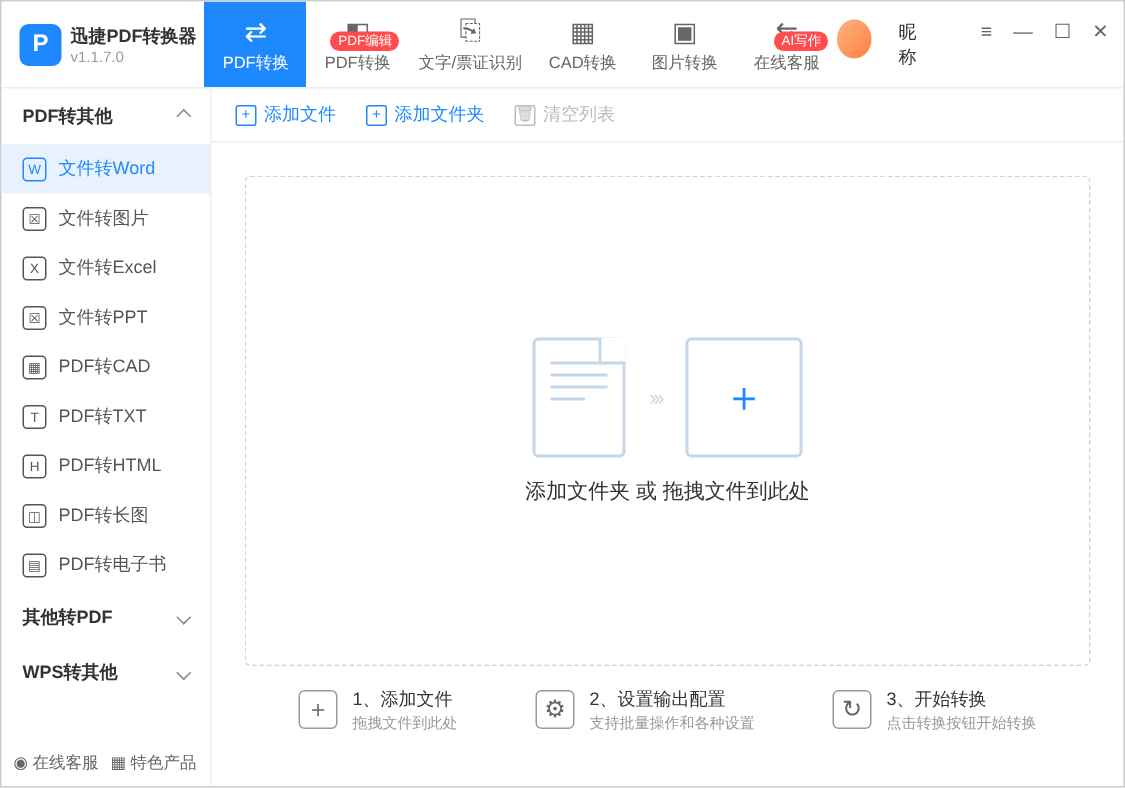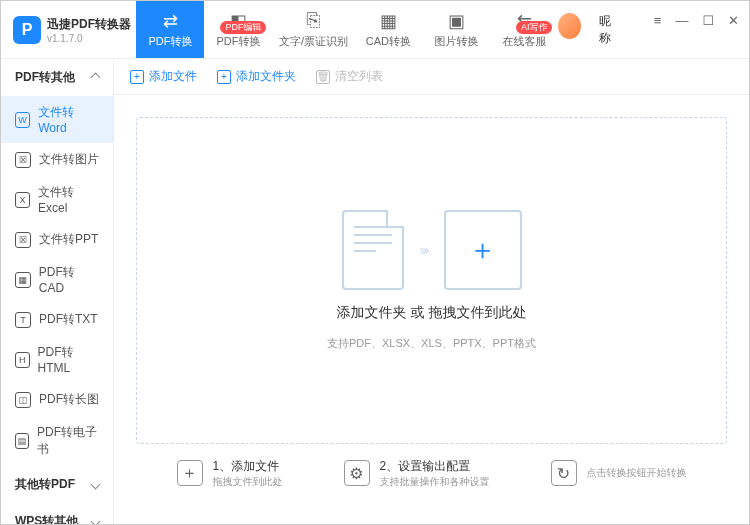--- a/index.html
+++ b/index.html
@@ -18,21 +18,21 @@
 .nav-badge { position: absolute; top: 20px; right: 6px; background: #ff4d4f; color: #fff; font-size: 9px; padding: 1px 5px; border-radius: 7px; line-height: 1.2; }
 
 .spacer { flex: 1; }
 .user-area { display: flex; align-items: flex-start; gap: 18px; }
 .avatar { width: 26px; height: 26px; border-radius: 50%; background: linear-gradient(135deg,#ffb380,#ff8040); }
 .nick { font-size: 12px; color: #333; }
 .win-ctrls { display: flex; gap: 14px; margin-left: 16px; color: #666; font-size: 13px; }
 .win-ctrls span { cursor: pointer; }
 
 .body { flex: 1; display: flex; overflow: hidden; }
-.sidebar { width: 113px; border-right: 1px solid #eee; display: flex; flex-direction: column; font-size: 12px; }
+.sidebar { width: 140px; border-right: 1px solid #eee; display: flex; flex-direction: column; font-size: 12px; }
 .side-group { padding: 10px 14px; font-weight: 600; color: #333; display: flex; align-items: center; justify-content: space-between; cursor: pointer; }
 .side-item { padding: 8px 14px; display: flex; align-items: center; gap: 8px; color: #555; cursor: pointer; }
 .side-item.active { background: #e8f2ff; color: #1e88ff; }
 .side-icon { width: 16px; height: 16px; border: 1px solid currentColor; border-radius: 3px; display: flex; align-items: center; justify-content: center; font-size: 9px; }
 .side-spacer { flex: 1; }
 .side-footer { display: flex; padding: 8px; gap: 8px; font-size: 11px; color: #666; }
 .side-footer div { display: flex; align-items: center; gap: 3px; cursor: pointer; }
 
 .main { flex: 1; display: flex; flex-direction: column; }
 .toolbar { height: 36px; border-bottom: 1px solid #eee; display: flex; align-items: center; padding: 0 16px; gap: 20px; font-size: 12px; }
@@ -201,40 +201,40 @@
           <div class="dz-doc">
             <div class="dz-line"></div>
               <div class="dz-line"></div>
               <div class="dz-line"></div>
               <div class="dz-line" style="width:60%"></div>
           </div>
           <div class="dz-arrow">›››</div>
           <div class="dz-plus">＋</div>
         </div>
         <div class="dz-title">添加文件夹 或 拖拽文件到此处</div>
-        <div class="dz-sub">支持PDF、XLSX、XLS、PPTX、PPT格式</div>
       </div>
 
       <div class="steps">
         <div class="step">
           <div class="step-icon">＋</div>
           <div class="step-txt">
             <div class="step-title"><span>1、</span><span>添加文件</span></div>
             <div class="step-sub">拖拽文件到此处</div>
           </div>
         </div>
         <div class="step">
           <div class="step-icon">⚙</div>
           <div class="step-txt">
             <div class="step-title"><span>2、</span><span>设置输出配置</span></div>
             <div class="step-sub">支持批量操作和各种设置</div>
           </div>
         </div>
         <div class="step">
           <div class="step-icon">↻</div>
           <div class="step-txt">
+            <div class="step-title"><span>3、</span><span>开始转换</span></div>
             <div class="step-sub">点击转换按钮开始转换</div>
           </div>
         </div>
       </div>
     </div>
   </div>
 </div>
 
 </body></html>

